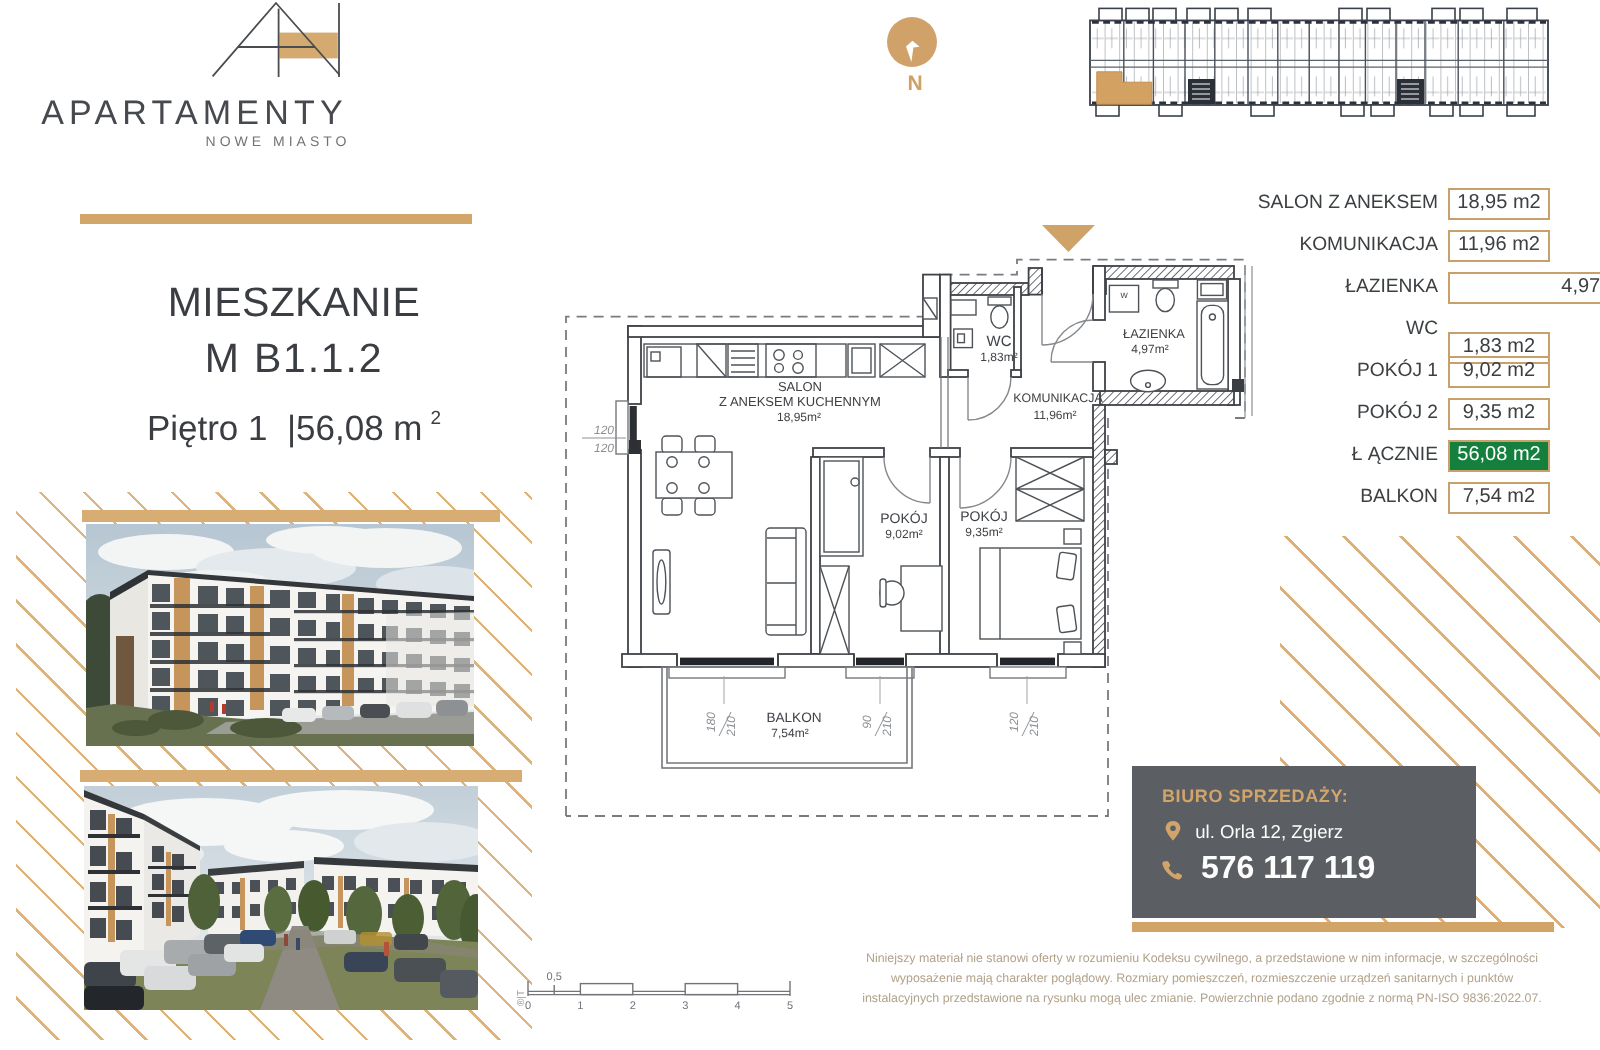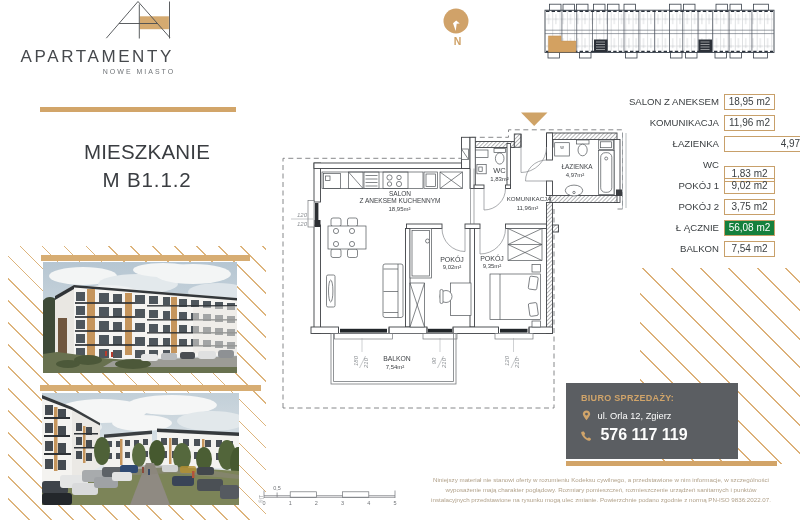--- a/index.html
+++ b/index.html
@@ -27,20 +27,21 @@
   letter-spacing:2.6px;color:#46494d;text-indent:2.6px;">APARTAMENTY</div>
 
 <div class="abs" style="left:18px;top:68px;width:240px;text-align:center;font-size:7px;
   letter-spacing:2px;color:#707478;text-indent:2px;">NOWE MIASTO</div>
 
 <div class="abs" style="left:40px;top:106.5px;width:196px;height:5.5px;background:#d2a569;"></div>
 
 <div class="abs" style="left:27px;top:140px;width:240px;text-align:center;color:#3a3d41;">
   <div style="font-size:20.5px;letter-spacing:0.2px;line-height:24px;">MIESZKANIE</div>
   <div style="font-size:20.5px;letter-spacing:0.9px;line-height:31px;">M B1.1.2</div>
+  <div style="font-size:17.5px;line-height:30px;">Piętro 1&nbsp;&nbsp;|56,08 m<span style="font-size:9.5px;vertical-align:8px;margin-left:4px;">2</span></div>
 </div>
 
 <div class="abs" style="left:41px;top:255px;width:209px;height:5.5px;background:#d7ad73;"></div>
 
 <svg class="abs" style="left:43px;top:262px;" width="194" height="111" viewBox="0 0 194 111">
   <defs>
     <linearGradient id="sky1" x1="0" y1="0" x2="0" y2="1">
       <stop offset="0" stop-color="#b6c6d2"></stop>
       <stop offset="0.55" stop-color="#ccd7de"></stop>
       <stop offset="1" stop-color="#e9edef"></stop>
@@ -397,21 +398,21 @@
   <div class="abs" style="font-size:9.6px;right:81px;top:45.7px;line-height:16px;white-space:nowrap;">ŁAZIENKA</div>
   <div class="abs" style="left:124px;top:45.7px;width:49px;height:14px;border:1px solid #c8a06a;text-align:right;line-height:14.5px;padding-left:40px;">4,97m2</div>
 
   <div class="abs" style="font-size:9.6px;right:81px;top:66.8px;line-height:16px;white-space:nowrap;">WC</div>
   <div class="abs" style="left:124px;top:76px;width:49px;height:14px;border:1px solid #c8a06a;text-align:center;line-height:14.5px;">1,83 m2</div>
 
   <div class="abs" style="font-size:9.6px;right:81px;top:87.9px;line-height:16px;white-space:nowrap;">POKÓJ 1</div>
   <div class="abs" style="left:124px;top:87.9px;width:49px;height:14px;border:1px solid #c8a06a;text-align:center;line-height:14.5px;">9,02 m2</div>
 
   <div class="abs" style="font-size:9.6px;right:81px;top:109px;line-height:16px;white-space:nowrap;">POKÓJ 2</div>
-  <div class="abs" style="left:124px;top:109px;width:49px;height:14px;border:1px solid #c8a06a;text-align:center;line-height:14.5px;">3,75 m2</div>
+  <div class="abs" style="left:124px;top:109px;width:49px;height:14px;border:1px solid #c8a06a;text-align:center;line-height:14.5px;">9,35 m2</div>
 
   <div class="abs" style="font-size:9.6px;right:81px;top:130.1px;line-height:16px;white-space:nowrap;">Ł ĄCZNIE</div>
   <div class="abs" style="left:124px;top:130.1px;width:49px;height:14px;border:1px solid #c8a06a;background:#15803d;color:#fff;text-align:center;line-height:14.5px;">56,08 m2</div>
 
   <div class="abs" style="font-size:9.6px;right:81px;top:151.2px;line-height:16px;white-space:nowrap;">BALKON</div>
   <div class="abs" style="left:124px;top:151.2px;width:49px;height:14px;border:1px solid #c8a06a;text-align:center;line-height:14.5px;">7,54 m2</div>
 </div>
 
 <div class="abs" style="left:640px;top:268px;width:160px;height:196px;
   background:repeating-linear-gradient(45deg, transparent 0px, transparent 18.8px, #dcb078 18.8px, #dcb078 20.2px);"></div>

